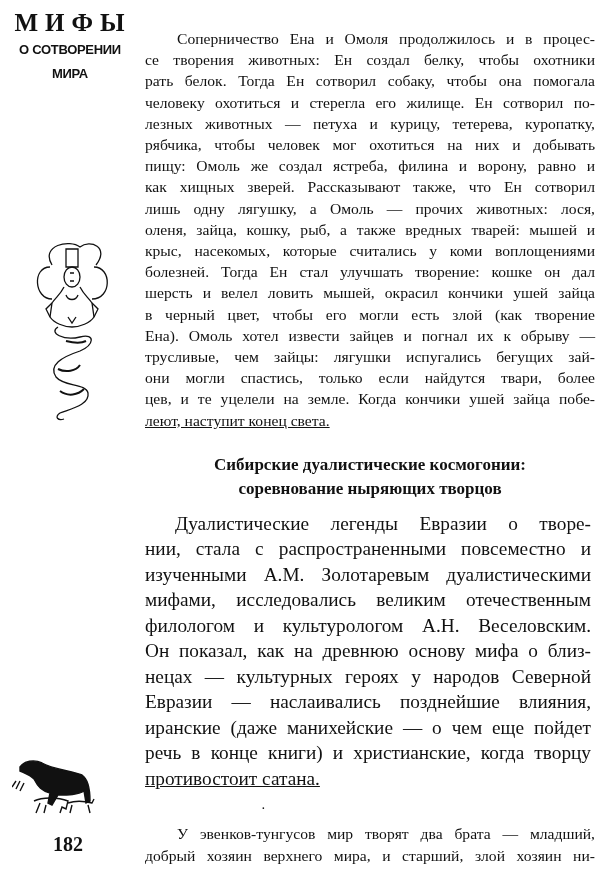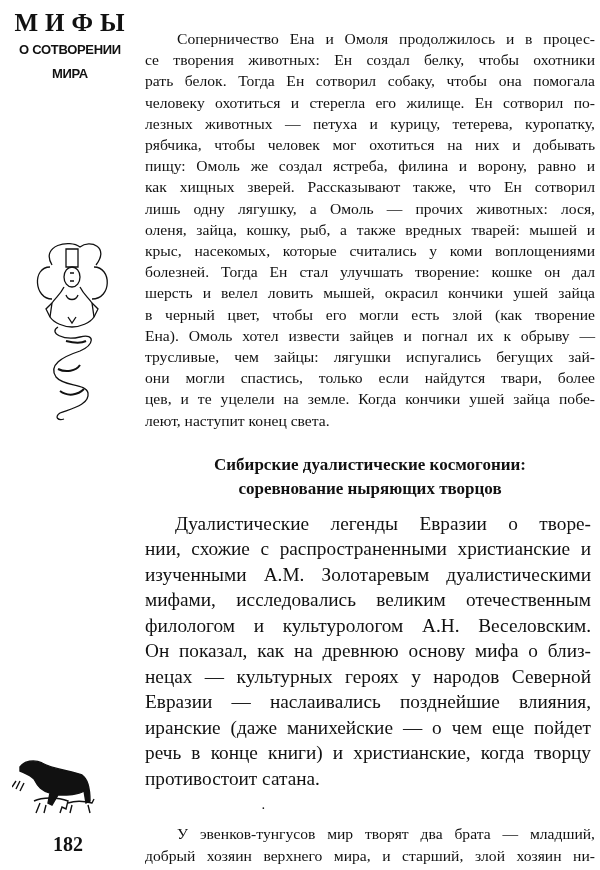--- a/index.html
+++ b/index.html
@@ -7,21 +7,21 @@
   .sidebar { position:absolute; left:0; top:0; width:140px; height:652px; }
   .running-head { position:absolute; left:0; top:8px; width:140px; text-align:center; font-family:"Liberation Serif", serif; }
   .rh-title { font-size:25px; font-weight:bold; letter-spacing:7px; line-height:30px; padding-left:6px; }
   .rh-sub { font-size:13px; font-weight:bold; line-height:24px; font-family:"Liberation Sans", sans-serif; letter-spacing:-0.3px; }
   .ill-goddess { position:absolute; left:30px; top:237px; width:85px; height:185px; }
   .ill-animals { position:absolute; left:12px; top:757px; width:90px; height:65px; }
   .page-num { position:absolute; left:38px; top:833px; width:60px; text-align:center; font-family:"Liberation Serif", serif; font-weight:bold; font-size:20px; }
   .main { position:absolute; left:145px; top:28px; width:450px; font-family:"Liberation Serif", serif; }
   .p-small { font-size:15.6px; line-height:21.2px; text-align:justify; margin:0; }
   .p-small .line, .p-large .line { display:block; text-align:justify; text-align-last:justify; white-space:nowrap; }
-  .p-small .line.last, .p-large .line.last { text-align-last:left; }
+  .p-small .line.last, .p-large .line.last { text-align-last:left;text-decoration:underline; }
   .indent { padding-left:32px; }
   .heading { margin:22px 0 0 0; text-align:center; font-weight:bold; font-size:17px; line-height:24px; }
   .p-large { font-size:19.3px; line-height:25.5px; margin:10px 4px 0 0; }
   .p-large .indent { padding-left:30px; }
   .dot { height:32px; position:relative; }
   .dot span { position:absolute; left:116px; top:10px; font-size:14px; }
   .p-tail { font-size:15.6px; line-height:21.5px; margin:0; }
 </style>
 </head>
 <body>
@@ -84,21 +84,21 @@
     <span class="line last">леют, наступит конец света.</span>
   </p>
 
   <h2 class="heading">
     <span style="display:block">Сибирские дуалистические космогонии:</span>
     <span style="display:block">соревнование ныряющих творцов</span>
   </h2>
 
   <p class="p-large">
     <span class="line indent">Дуалистические легенды Евразии о творе-</span>
-    <span class="line">нии, схожие с распространенными христианские и</span>
+    <span class="line">нии, стала с распространенными повсеместно и</span>
     <span class="line">изученными А.М. Золотаревым дуалистическими</span>
     <span class="line">мифами, исследовались великим отечественным</span>
     <span class="line">филологом и культурологом А.Н. Веселовским.</span>
     <span class="line">Он показал, как на древнюю основу мифа о близ-</span>
     <span class="line">нецах — культурных героях у народов Северной</span>
     <span class="line">Евразии — наслаивались позднейшие влияния,</span>
     <span class="line">иранские (даже манихейские — о чем еще пойдет</span>
     <span class="line">речь в конце книги) и христианские, когда творцу</span>
     <span class="line last">противостоит сатана.</span>
   </p>

